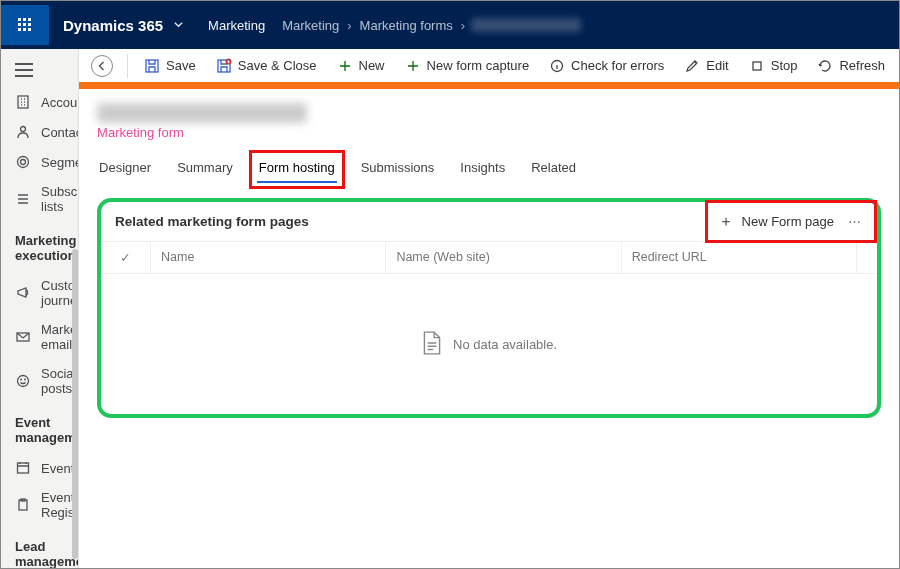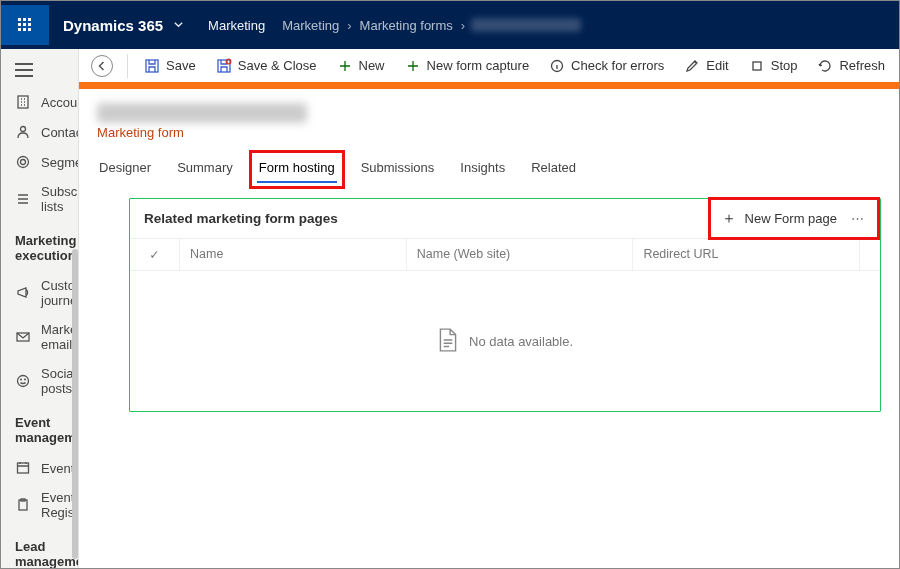--- a/index.html
+++ b/index.html
@@ -37,29 +37,29 @@
   .cmd-btn { display: flex; align-items: center; gap: 6px; padding: 6px 8px; color: #333; cursor: pointer; white-space: nowrap; }
   .cmd-icon { width: 16px; height: 16px; display: flex; align-items: center; justify-content: center; }
   .cmd-icon svg { width: 16px; height: 16px; stroke: #444; fill: none; stroke-width: 1.3; }
   .cmd-icon.plus svg { stroke: #0b6a0b; }
   .cmd-icon.save svg { stroke: #3a5fc8; }
   .back-circle { width: 22px; height: 22px; border: 1px solid #888; border-radius: 50%; display: flex; align-items: center; justify-content: center; margin: 0 6px; }
   .cmd-sep { width: 1px; height: 24px; background: #ddd; margin: 0 4px; }
 
   .content { padding: 14px 18px 0 18px; flex: 1; overflow: hidden; }
   .rec-title-blur { width: 210px; height: 20px; background: #ccc; filter: blur(4px); border-radius: 4px; margin-bottom: 2px; }
-  .rec-sub { color: #c2410c; font-size: 13px; margin-bottom: 14px; }
+  .rec-sub { color: #ec4899; font-size: 13px; margin-bottom: 14px; }
 
   .tabs { display: flex; gap: 22px; border-bottom: 1px solid #fff; margin-bottom: 12px; }
   .tab { padding: 6px 2px 10px 2px; color: #444; cursor: pointer; position: relative; }
   .tab.active { color: #000; font-weight: 500; }
   .tab.active::after { content: ""; position: absolute; left: 0; right: 0; bottom: 2px; height: 2.5px; background: #2262d3; }
   .tab-highlight { position: absolute; border: 3px solid #e11; left: -8px; top: -4px; right: -8px; bottom: -4px; pointer-events: none; }
 
-  .grid-pane { border: 1px solid #22c55e; border-radius: 1px; margin-left: 32px; }
+  .grid-pane { border: 4px solid #22c55e; border-radius: 14px; }
   .grid-head { display: flex; align-items: center; justify-content: space-between; padding: 10px 14px; }
   .grid-title { font-weight: 600; font-size: 13.5px; color: #333; }
   .grid-actions { display: flex; align-items: center; gap: 14px; position: relative; }
   .new-btn { display: flex; align-items: center; gap: 8px; color: #333; cursor: pointer; }
   .plus-small { font-size: 15px; color: #333; }
   .more-dots { letter-spacing: 2px; cursor: pointer; color: #555; }
   .actions-highlight { position: absolute; border: 3px solid #e11; left: -14px; top: -12px; right: -14px; bottom: -12px; pointer-events: none; }
 
   .grid-cols { display: flex; border-top: 1px solid #eee; border-bottom: 1px solid #eee; color: #777; font-size: 12.5px; }
   .col { padding: 8px 10px; border-right: 1px solid #f0f0f0; }

